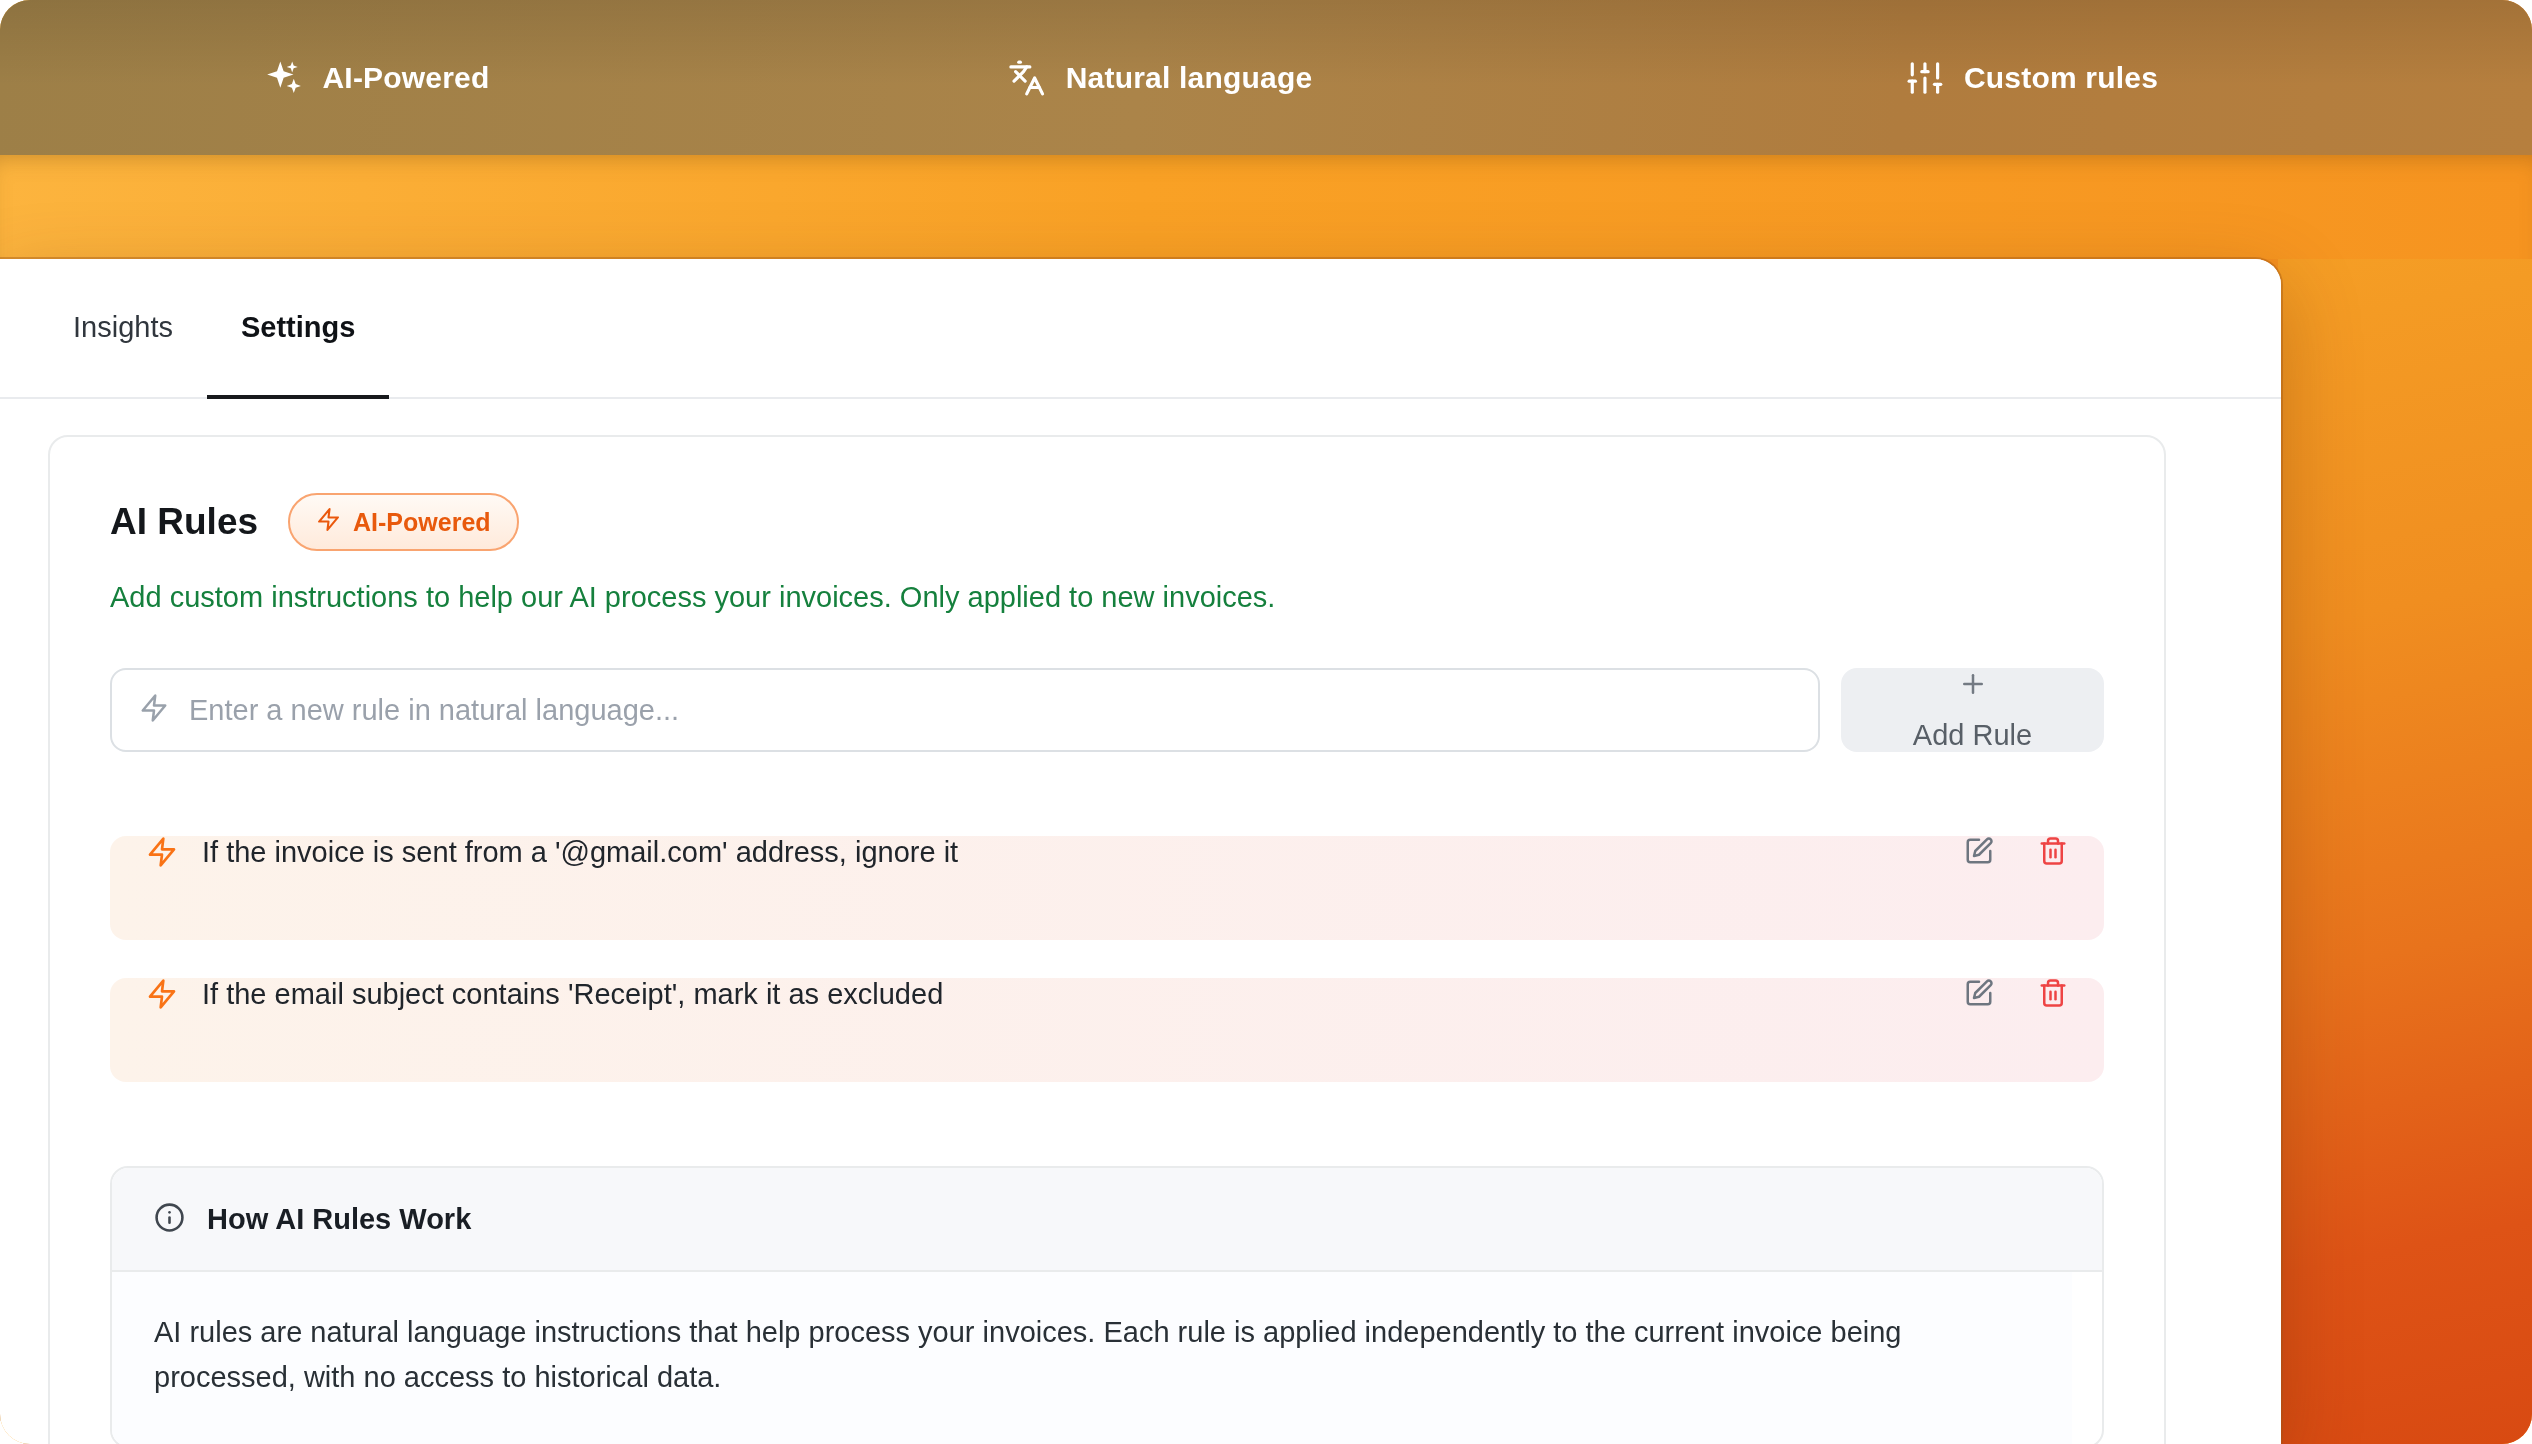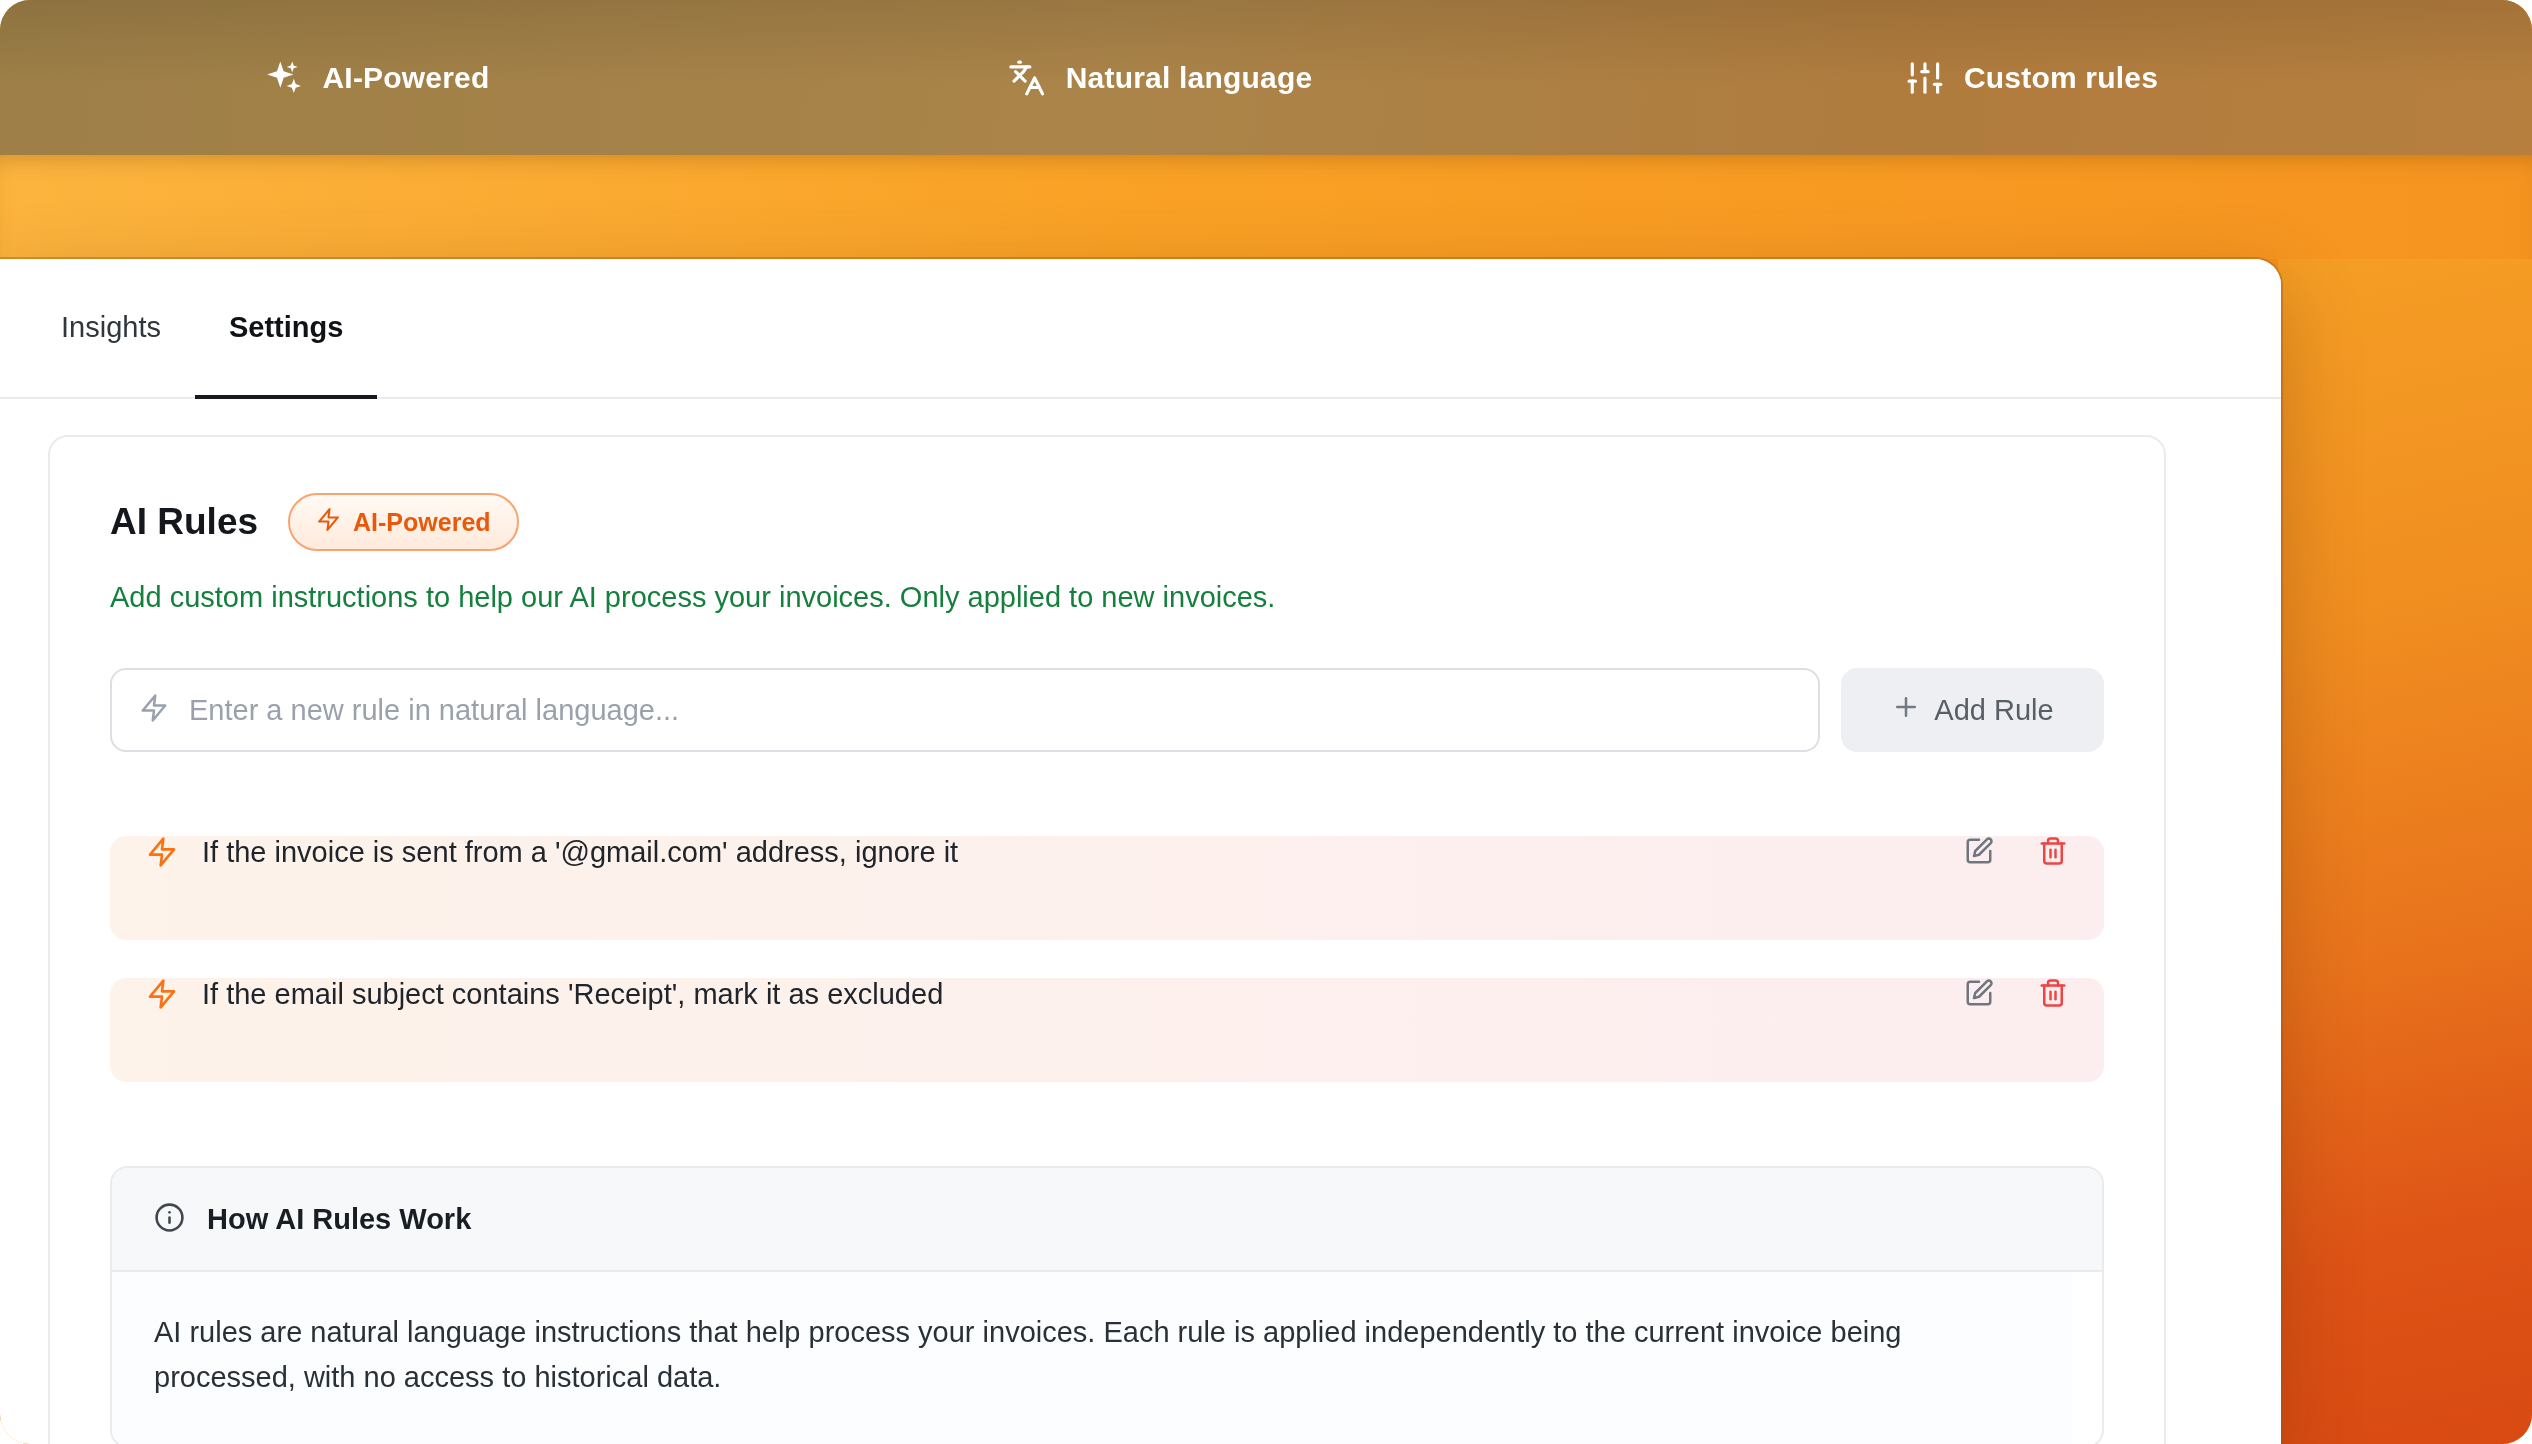--- a/index.html
+++ b/index.html
@@ -56,21 +56,21 @@
     position: absolute; top: 259px; left: 0;
     width: 2281px; height: 1185px;
     background: #ffffff;
     border-top-right-radius: 26px;
     box-shadow: 0 0 0 2px rgba(160, 85, 20, 0.40), 0 26px 80px rgba(95, 40, 0, 0.30);
   }
 
   .tabbar {
     height: 140px;
     display: flex; align-items: stretch;
-    padding-left: 27px;
+    padding-left: 39px;
     background: #ffffff;
     border-top-right-radius: 26px;
     border-bottom: 2px solid #e9ebee;
   }
   .tab {
     display: flex; align-items: center;
     padding: 0 34px;
     margin-bottom: -2px;
     font-size: 29px; color: #30363d; font-weight: 500;
     border-bottom: 4px solid transparent;
@@ -114,21 +114,21 @@
     flex: 1; border: none; outline: none;
     font: inherit; font-size: 29px; color: #30363d;
     background: transparent;
   }
   .rule-input input::placeholder { color: #9aa1ab; }
   .add-btn {
     width: 263px; height: 84px;
     display: flex; align-items: center; justify-content: center; gap: 13px;
     background: #edeff2; border: none; border-radius: 16px;
     font-family: inherit; font-size: 29px; font-weight: 500; color: #585f67;
-    cursor: pointer; white-space: nowrap;
+    cursor: pointer; white-space: nowrap; flex-direction: column;
   }
 
   .rules { margin-top: 84px; display: flex; flex-direction: column; gap: 38px; }
   .rule {
     height: 104px;
     display: flex; align-items: flex-start; gap: 24px;
     padding: 0 36px;
     border-radius: 16px;
     background: linear-gradient(90deg, #fdf3ea 0%, #fcedef 100%);
   }

